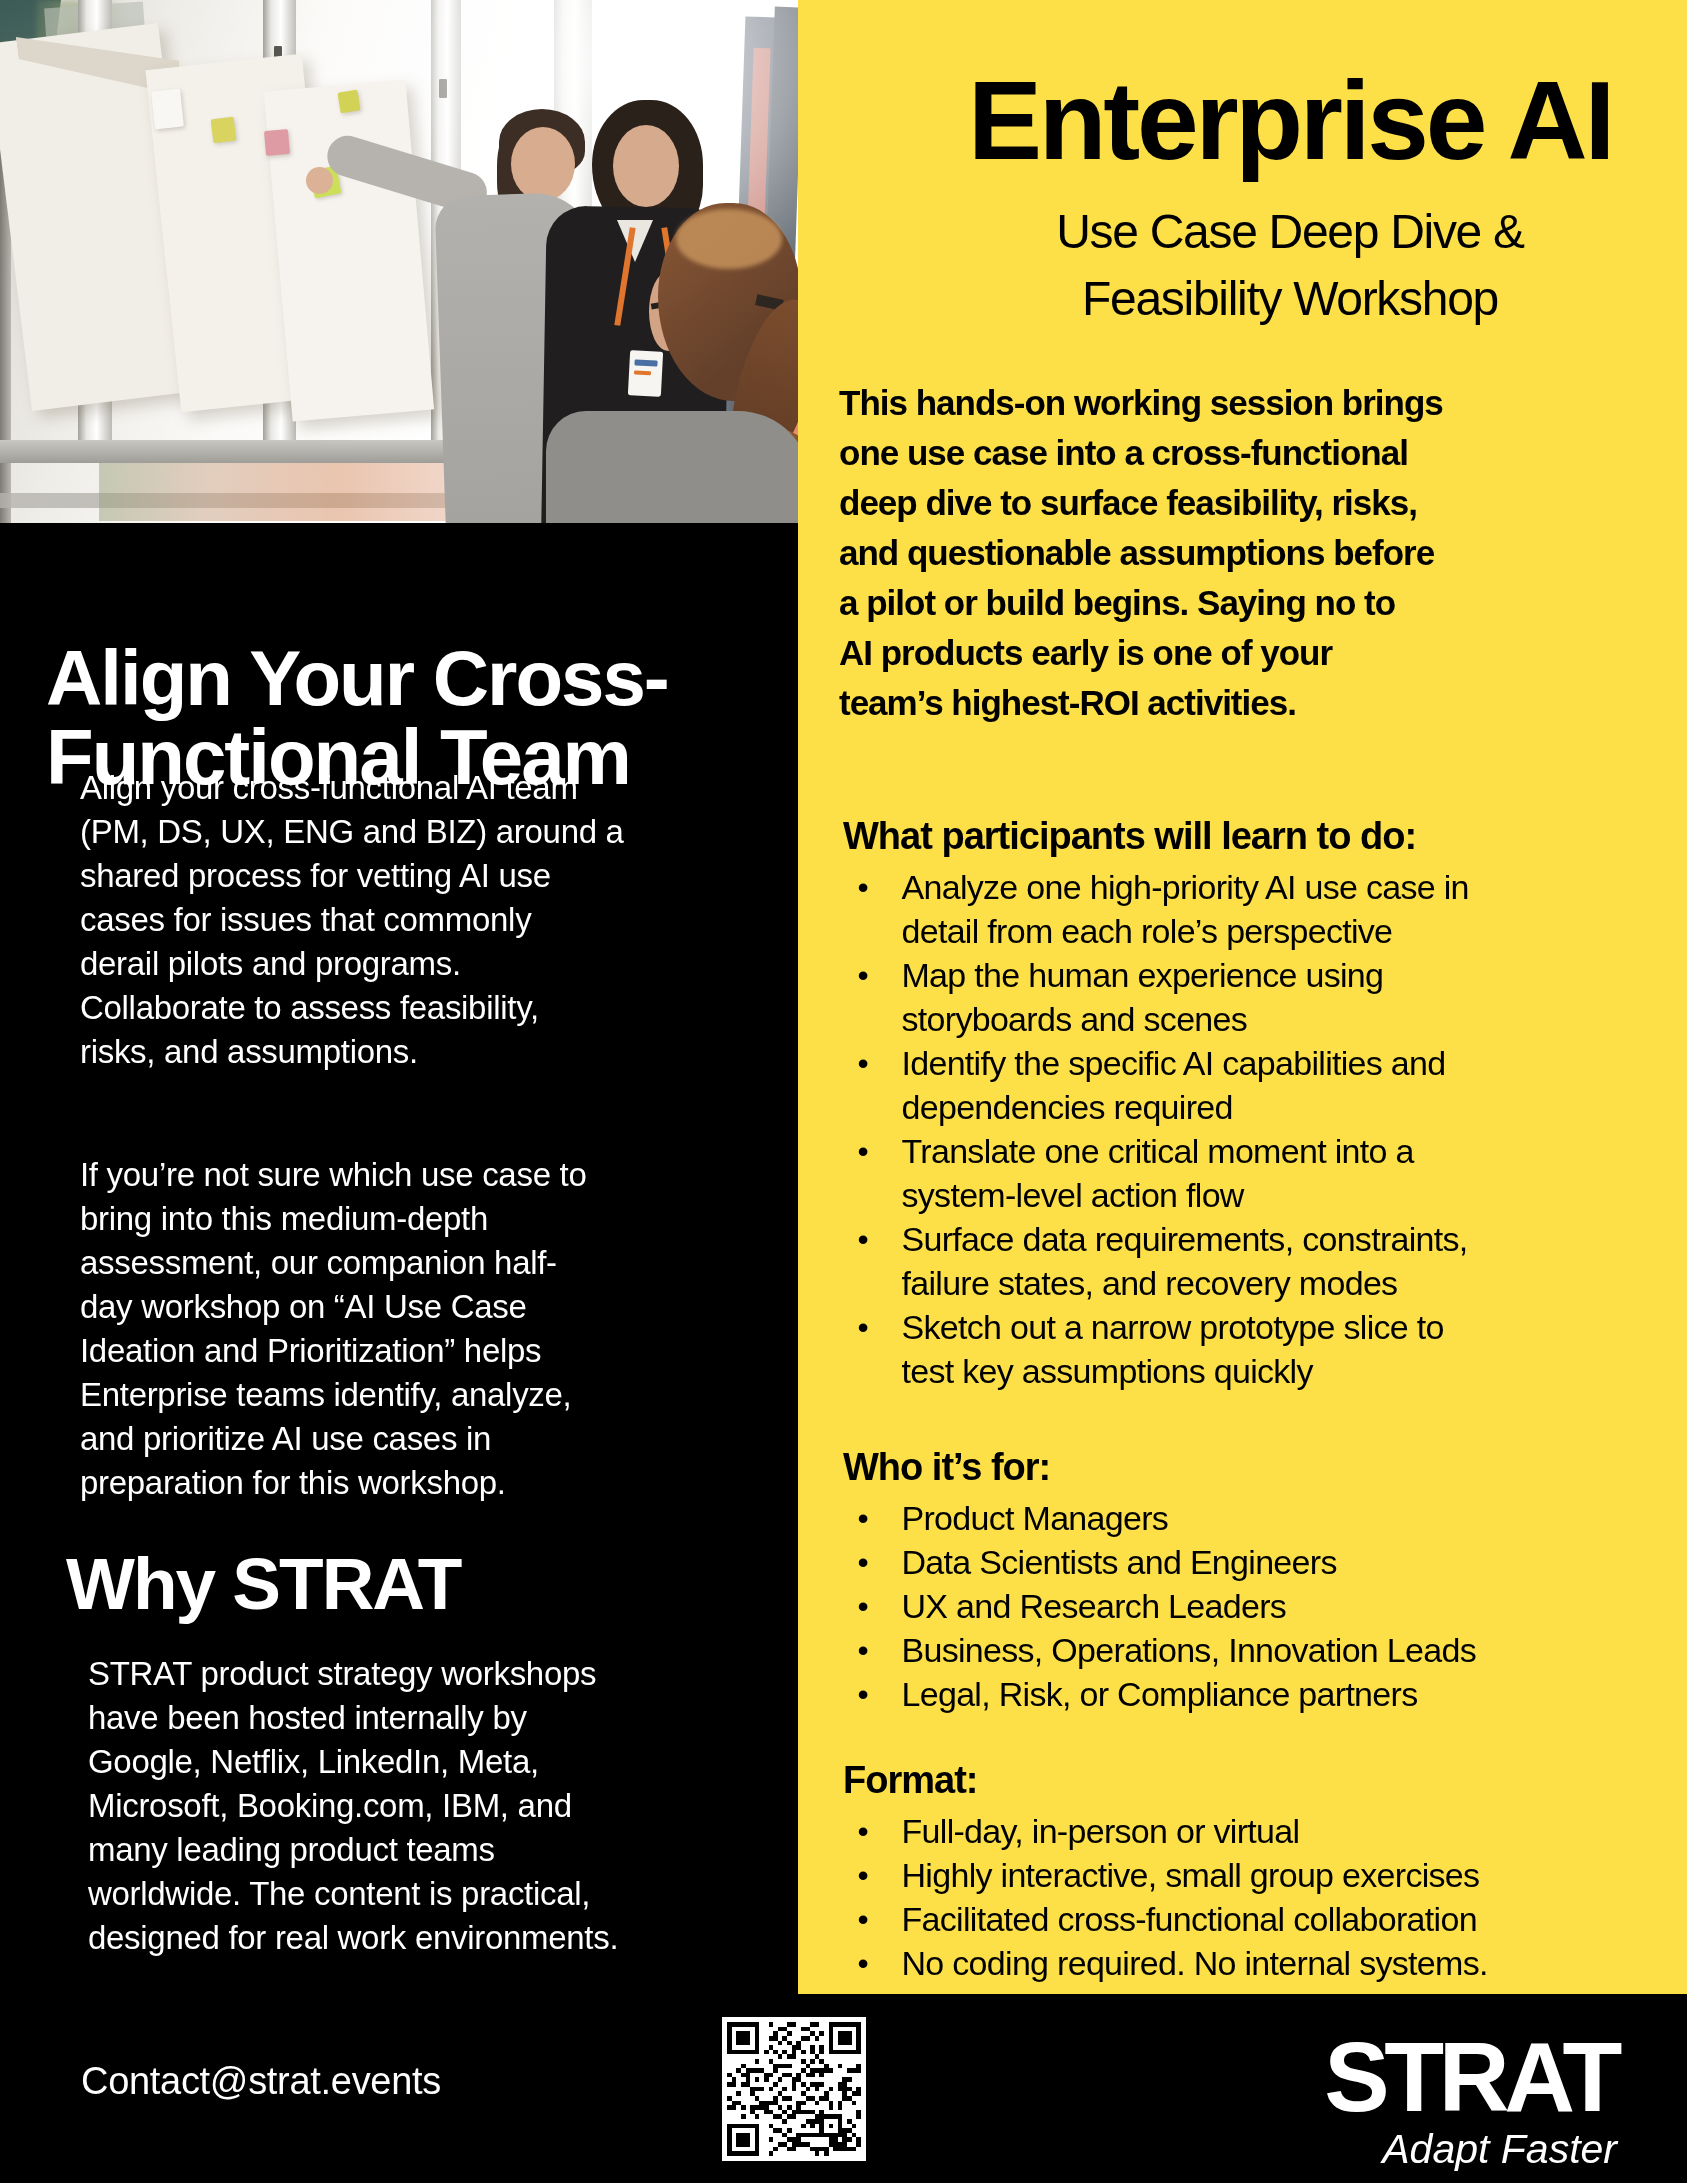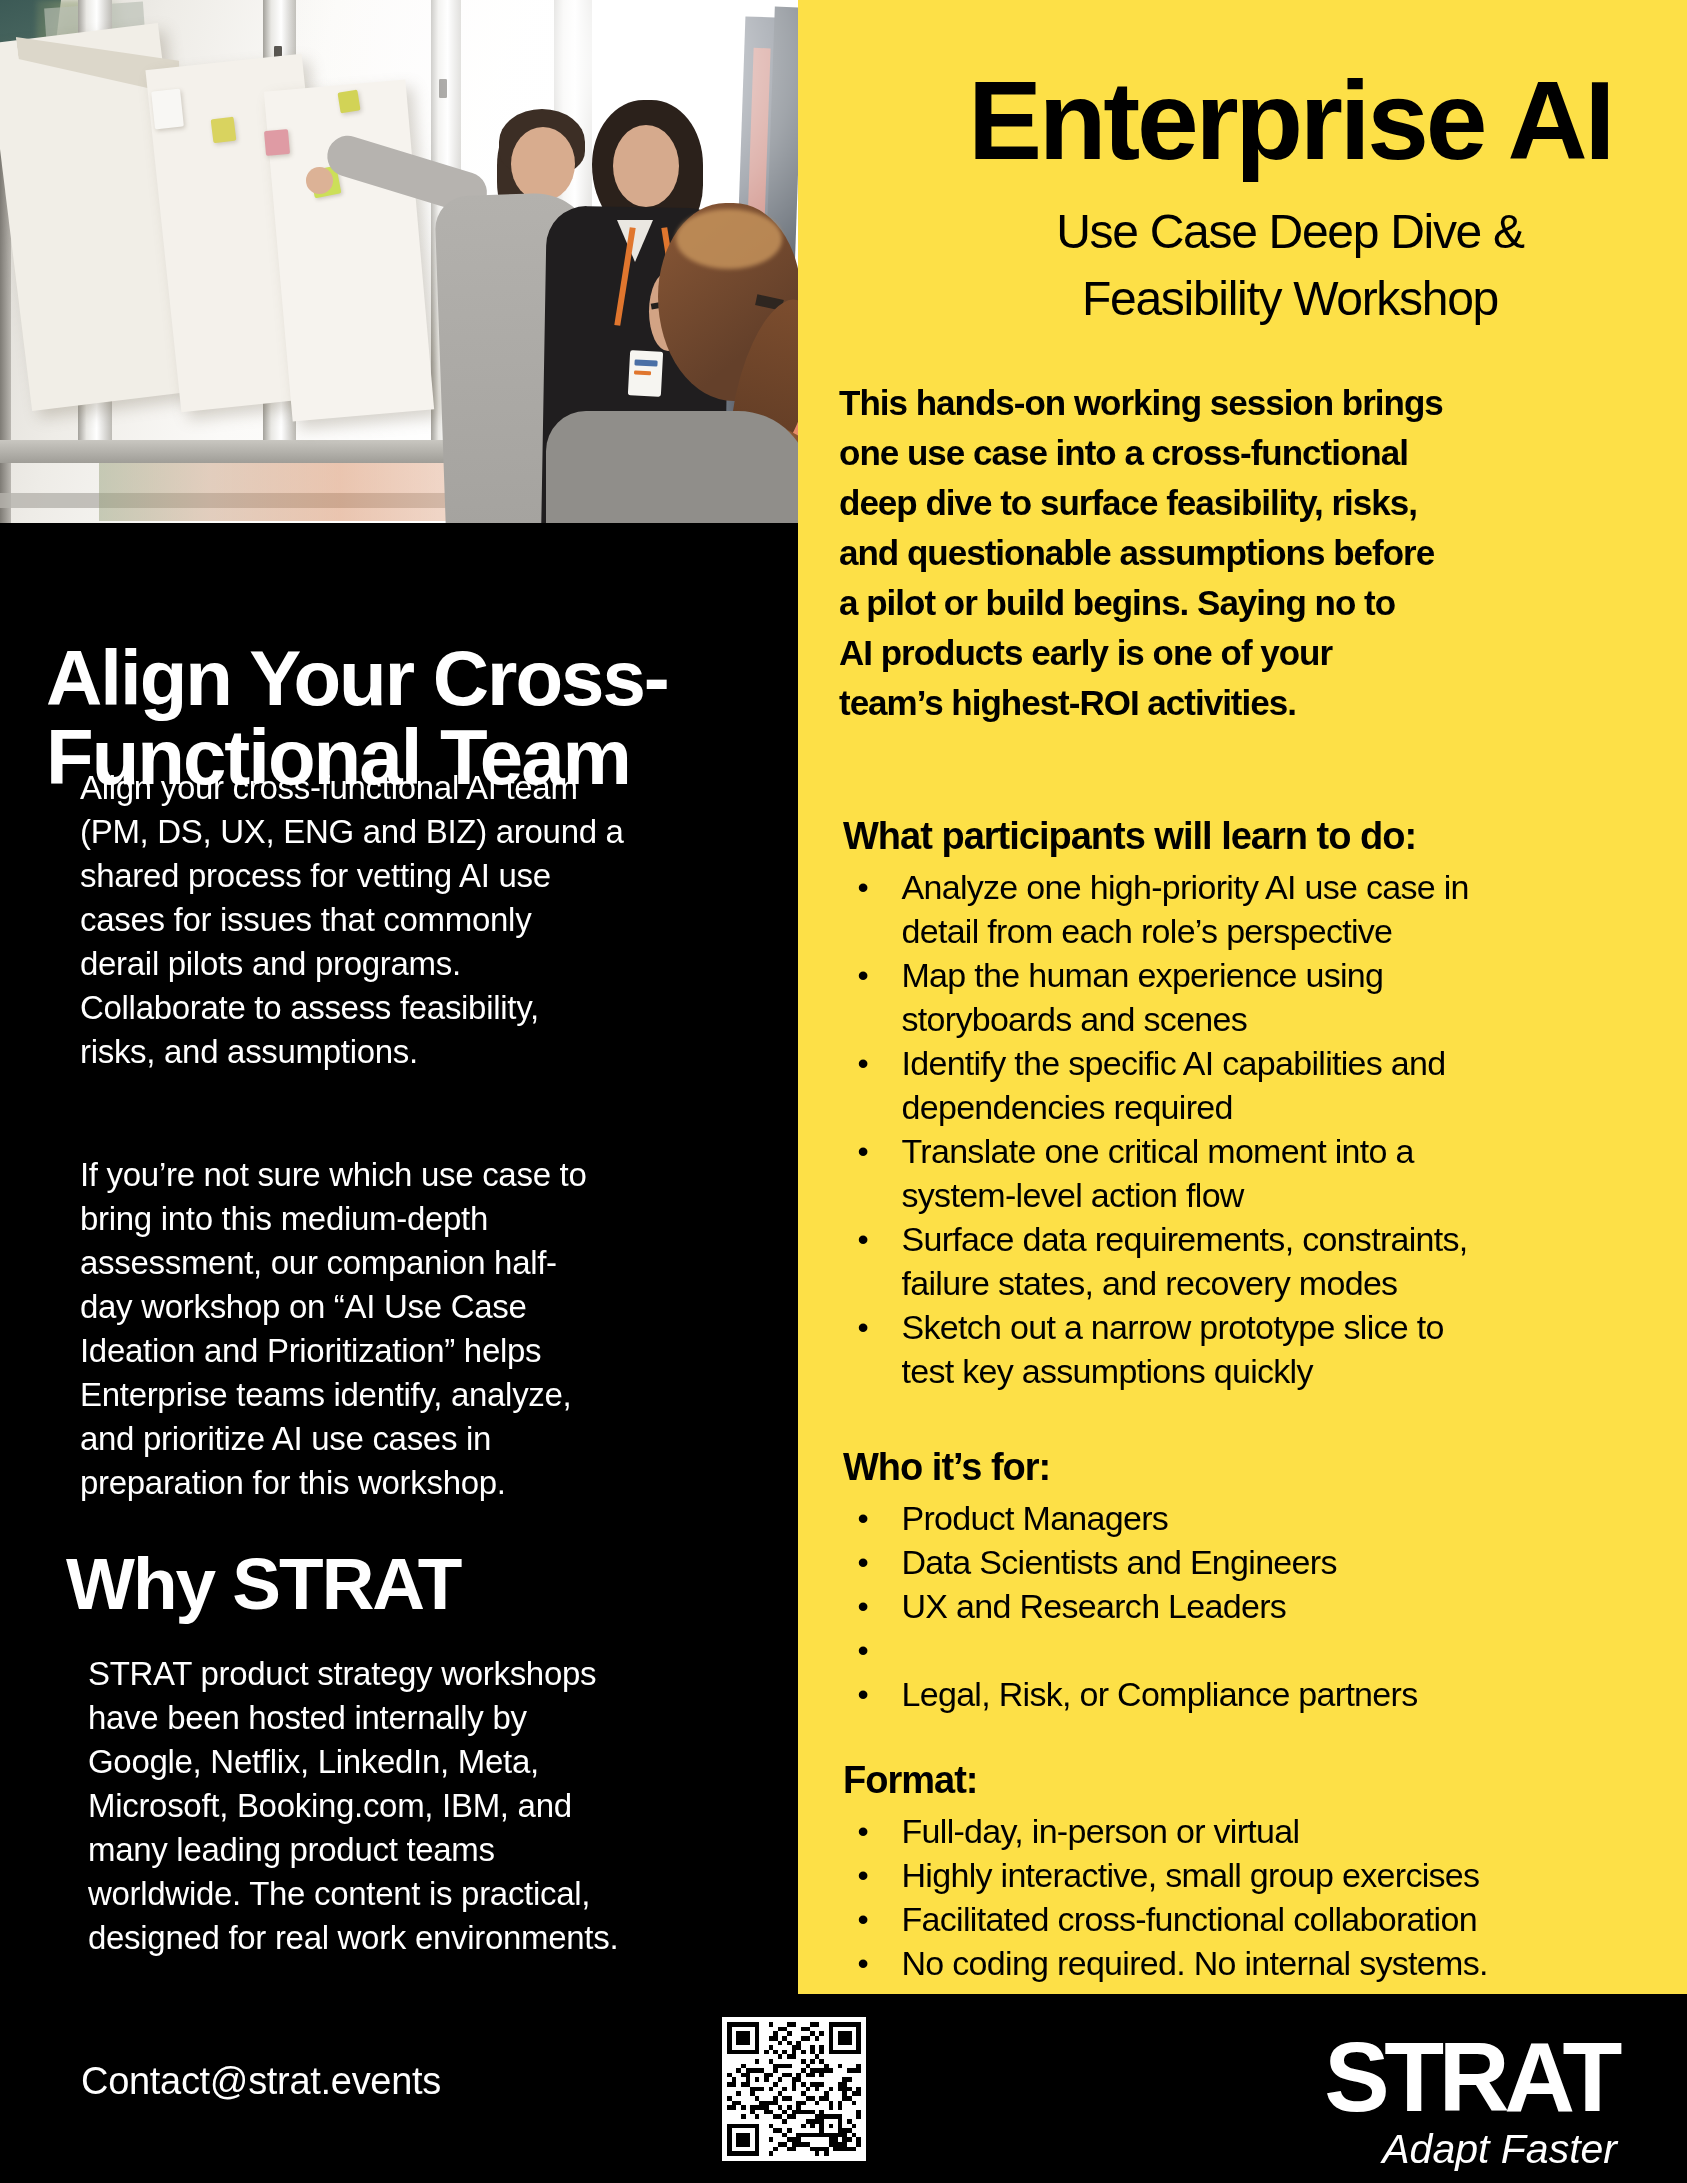--- a/index.html
+++ b/index.html
@@ -238,20 +238,21 @@
           <li>
             <span class="dot">•</span>
             <span class="bt">Data Scientists and Engineers</span>
           </li>
           <li>
             <span class="dot">•</span>
             <span class="bt">UX and Research Leaders</span>
           </li>
           <li>
             <span class="dot">•</span>
+            <span class="bt">Business, Operations, Innovation Leads</span>
           </li>
           <li>
             <span class="dot">•</span>
             <span class="bt">Legal, Risk, or Compliance partners</span>
           </li>
         </ul>
     </section>
 
     <section class="sec sec-format">
       <h3>Format:</h3>

